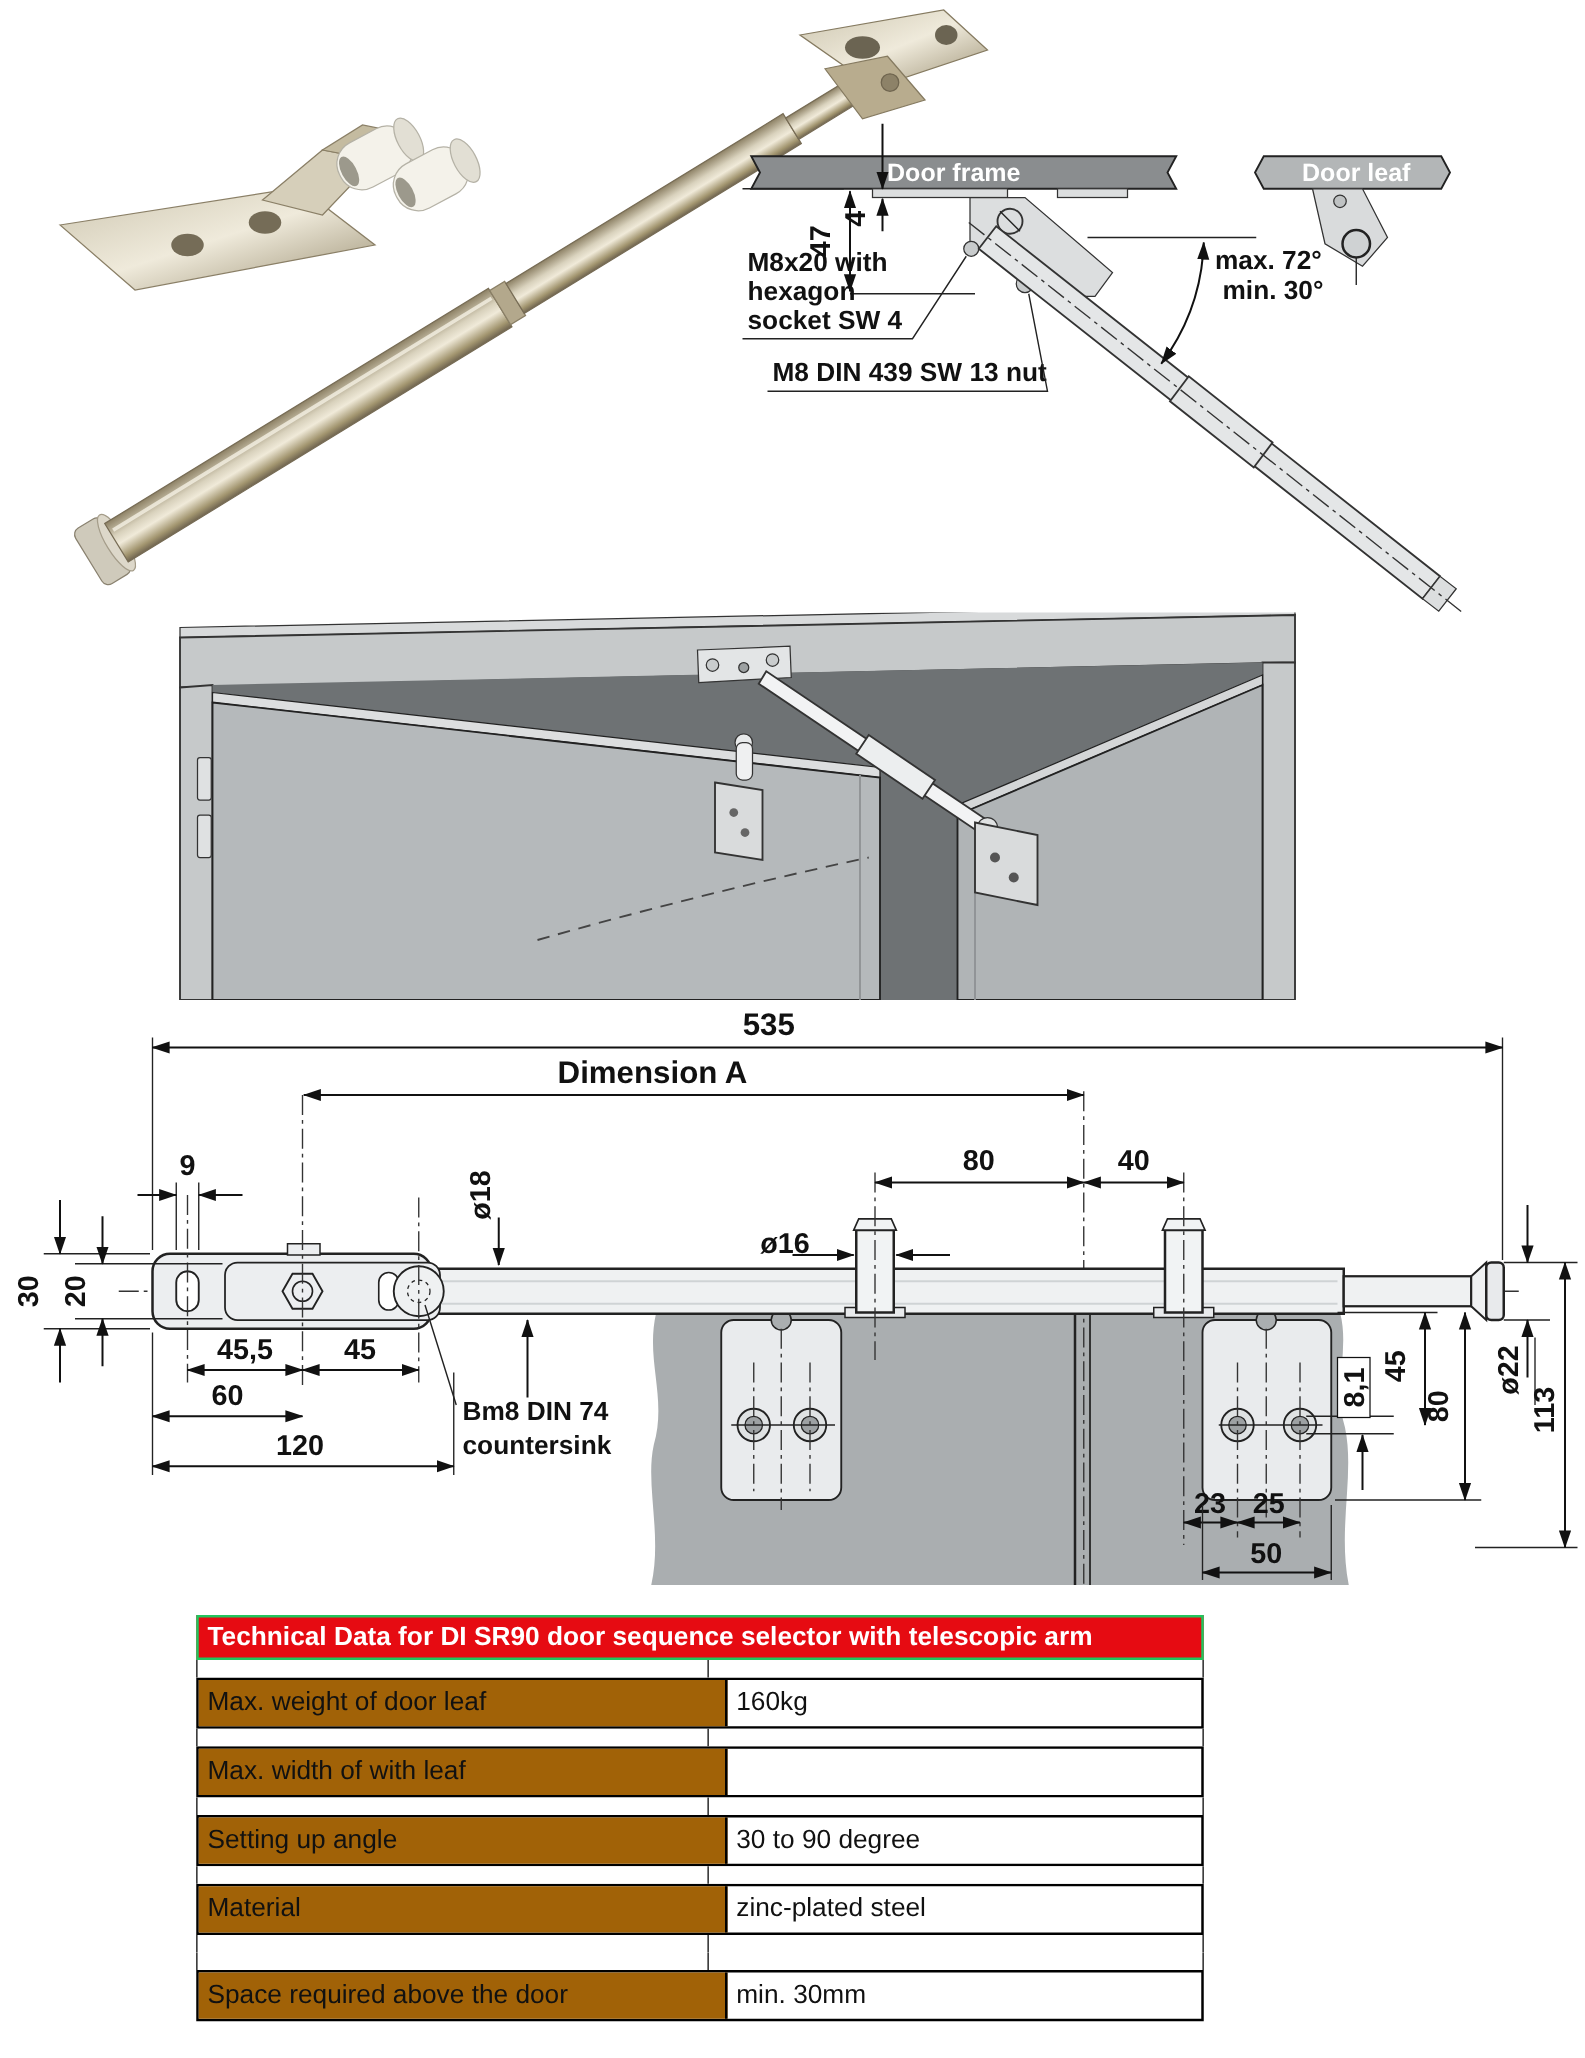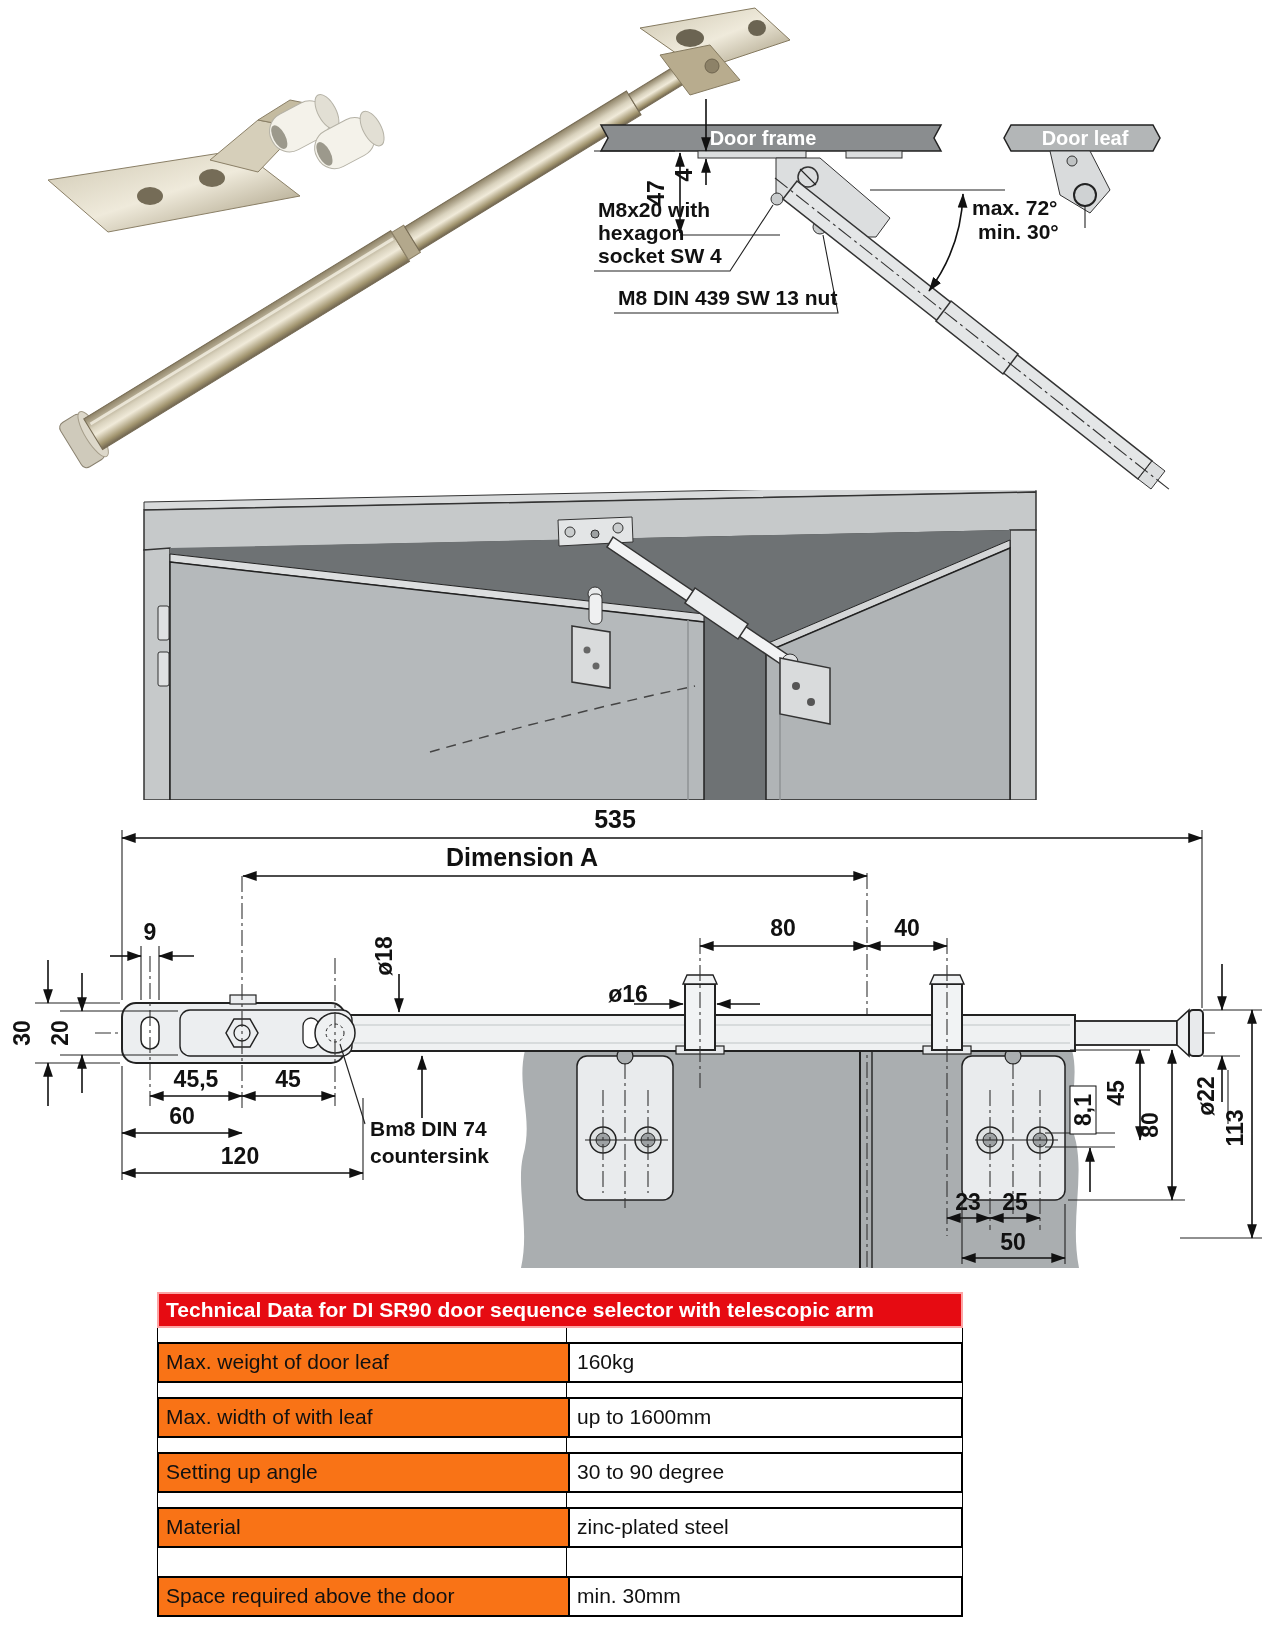--- a/index.html
+++ b/index.html
@@ -11,27 +11,27 @@
   .dt-big{font-size:25px;font-weight:bold;fill:#111;text-anchor:middle;}
   .note{font-size:21px;font-weight:bold;fill:#111;text-anchor:start;}
   .wlab{font-size:20px;font-weight:bold;fill:#ffffff;text-anchor:middle;}
   .dl{stroke:#111;stroke-width:1.6;fill:none;}
   .xl{stroke:#222;stroke-width:1.1;fill:none;}
   .cl{stroke:#333;stroke-width:1.1;fill:none;stroke-dasharray:16 4 3 4;}
   .ol{stroke:#222;stroke-width:2;}
   .ol1{stroke:#222;stroke-width:1.4;}
   
   #techtable{left:157px;top:1292px;width:806px;}
-  .t-header{height:32px;line-height:32px;border:2px solid #fca5a5;background:#e60b12;color:#fff;
+  .t-header{height:32px;line-height:32px;border:2px solid #22c55e;background:#e60b12;color:#fff;
             font-size:21px;font-weight:bold;padding-left:7px;white-space:nowrap;overflow:hidden;}
   .t-spacer{height:14px;border-left:1px solid #000;border-right:1px solid #000;position:relative;background:#fff;}
   .t-spacer::after{content:"";position:absolute;left:408px;top:0;bottom:0;border-left:1px solid #000;}
   .t-row{display:flex;height:37px;border:2px solid #000;background:#fff;}
-  .t-label{width:402px;background:#f97316;border-right:2px solid #000;font-size:21px;
-           padding:6px 0 0 7px;white-space:nowrap;overflow:hidden;}
+  .t-label{width:402px;background:#a16207;border-right:2px solid #000;font-size:21px;
+           padding:6px 12px 0 7px;white-space:nowrap;overflow:hidden;}
   .t-value{flex:1;font-size:21px;padding:6px 0 12px 7px;white-space:nowrap;overflow:hidden;}
 </style>
 </head>
 <body>
 
 <div id="page">
 
   <svg class="abs" style="left:0;top:0" width="800" height="490" viewBox="0 0 800 490">
     <defs>
       <linearGradient id="gRod" x1="0" y1="0" x2="0" y2="1">
@@ -338,21 +338,20 @@
 
     <div class="t-spacer"></div>
     <div class="t-row">
       <div class="t-label">Max. weight of door leaf</div>
       <div class="t-value">160kg</div>
     </div>
 
     <div class="t-spacer"></div>
     <div class="t-row">
       <div class="t-label">Max. width of with leaf</div>
-      <div class="t-value">up to 1600mm</div>
     </div>
 
     <div class="t-spacer"></div>
     <div class="t-row">
       <div class="t-label">Setting up angle</div>
       <div class="t-value">30 to 90 degree</div>
     </div>
 
     <div class="t-spacer"></div>
     <div class="t-row">

